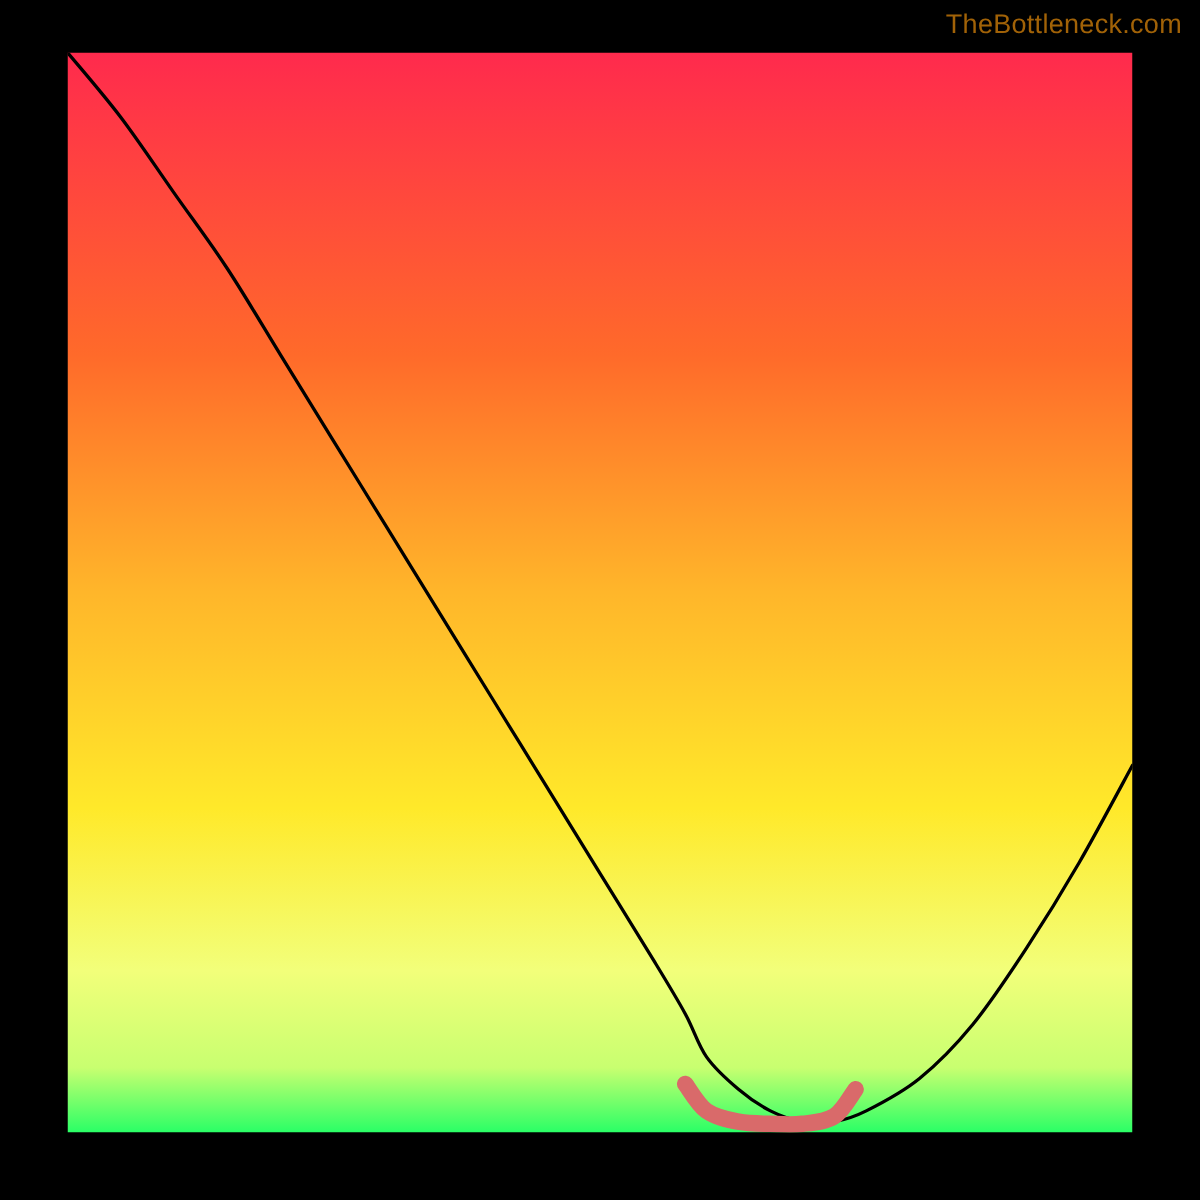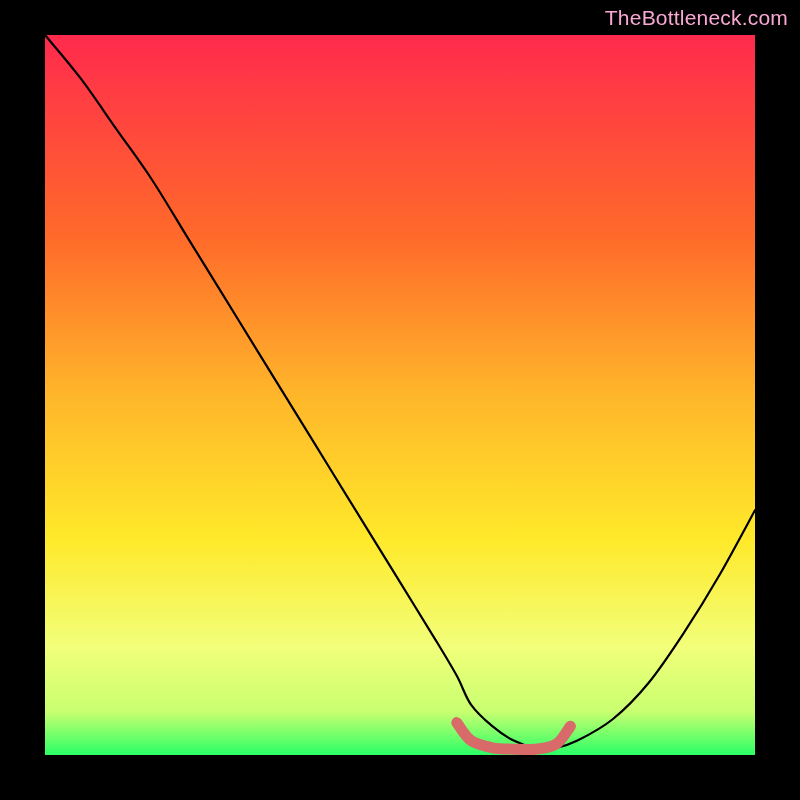--- a/index.html
+++ b/index.html
@@ -23,22 +23,22 @@
     left: 45px;
     top: 35px;
     width: 710px;
     height: 720px;
     display: block;
   }
   .watermark {
     position: absolute;
     top: 6px;
     right: 12px;
-    color: #f9a8d4;
-    font-size: 21px;
+    color: #a16207;
+    font-size: 18px;
     font-weight: 400;
     letter-spacing: 0.2px;
     user-select: none;
   }
 </style>
 </head>
 <body>
 <div class="frame">
 
 <svg class="chart" viewBox="0 0 710 720" preserveAspectRatio="none">

